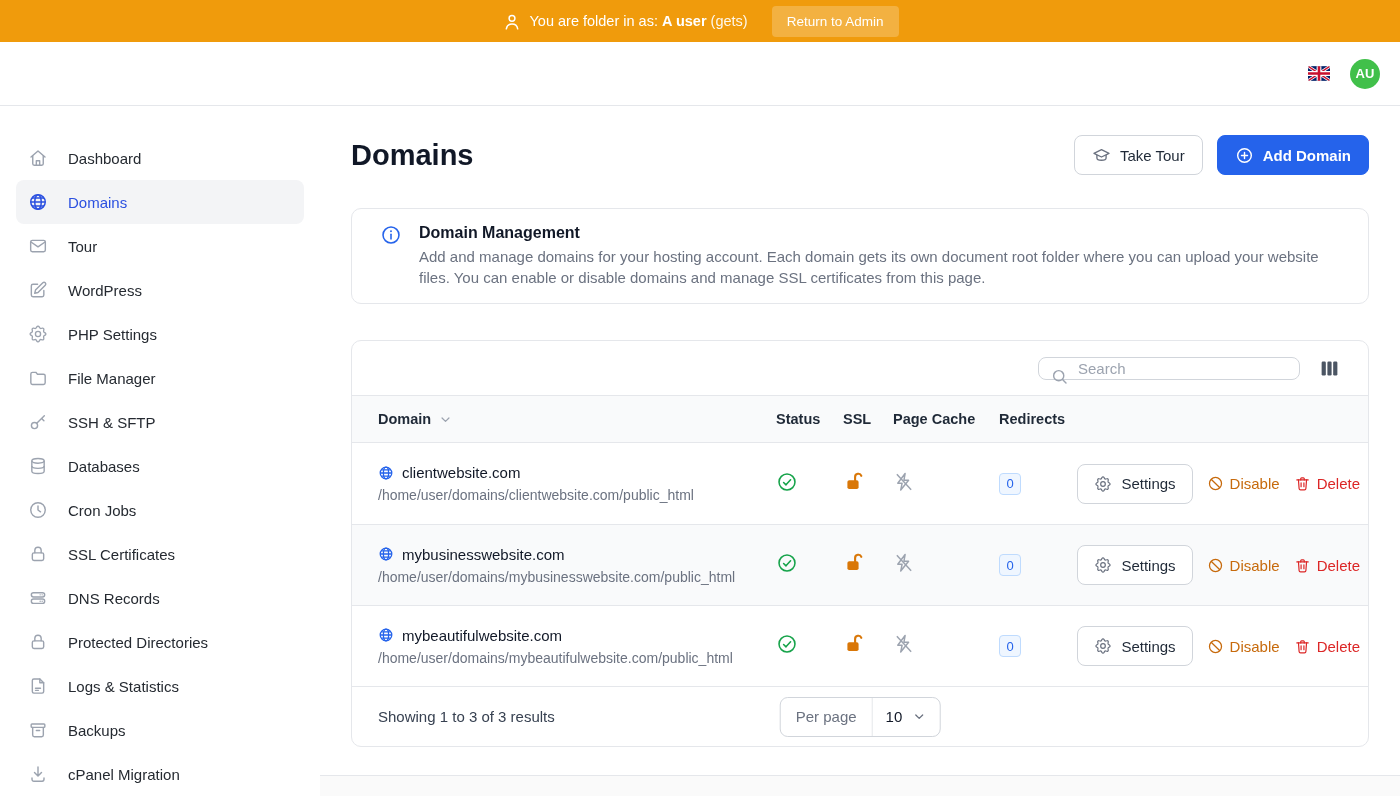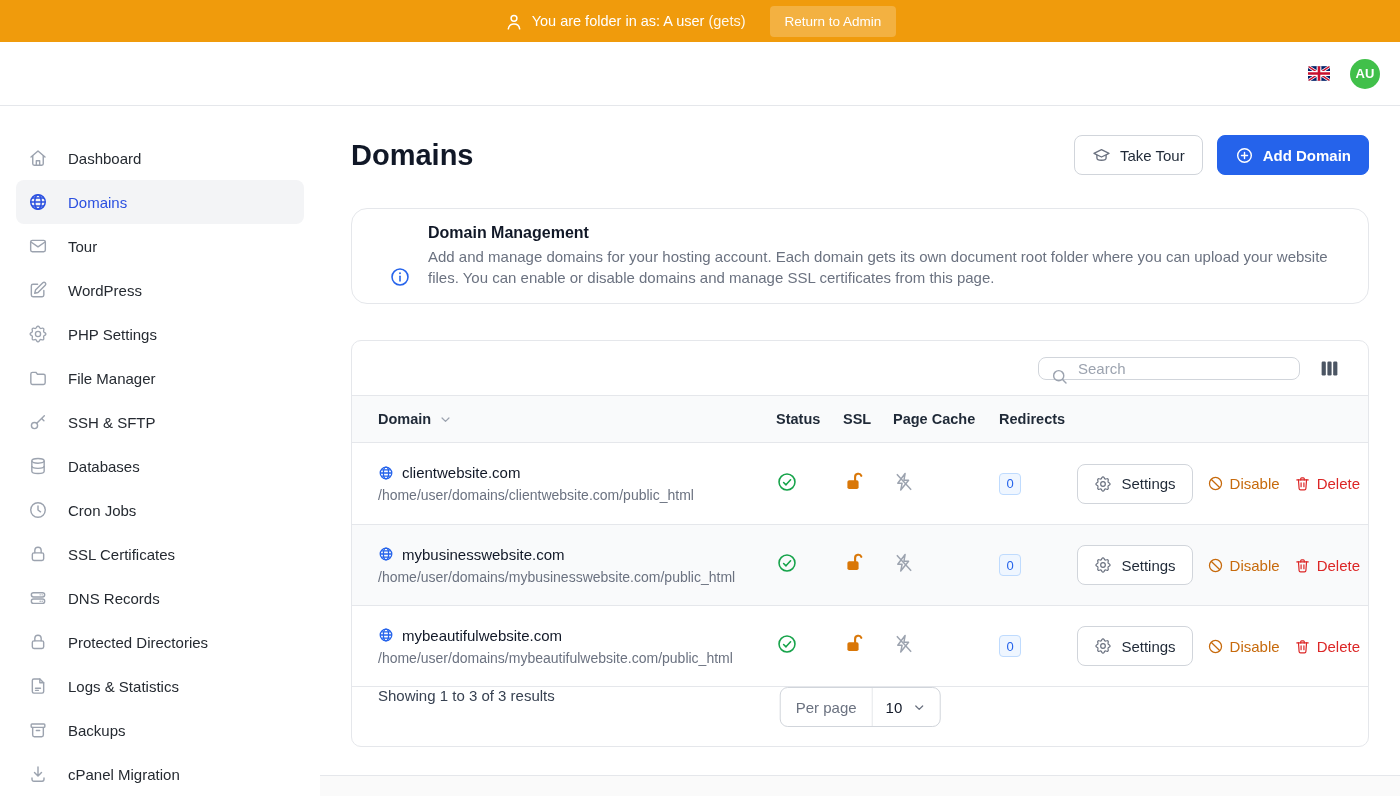--- a/index.html
+++ b/index.html
@@ -2,21 +2,21 @@
 <html><head>
 <meta charset="utf-8">
 <style>
   * { margin:0; padding:0; box-sizing:border-box; }
   html,body { width:1400px; height:800px; overflow:hidden; background:#fff;
               font-family:"Liberation Sans", sans-serif; color:#111827; }
 
   
   .banner { height:42px; background:#F09B0C; display:flex; align-items:center;
             justify-content:center; gap:10px; color:#fff; font-size:14.5px; }
-  .banner .bold { font-weight:400; }
+  .banner .bold { font-weight:700; }
   .banner .dim { color:rgba(255,255,255,.92); }
   .banner-btn { margin-left:14px; background:rgba(255,255,255,.22); color:#fff;
                 border:none; border-radius:4px; padding:8px 15px; font-size:13.5px;
                 font-family:inherit; cursor:pointer; }
 
   
   .header { height:64px; display:flex; align-items:center; padding:0 16px;
             border-bottom:1px solid #E5E7EB; background:#fff; }
   .brand { display:flex; align-items:center; gap:10px; }
   .brand-title { font-size:23px; font-weight:800; letter-spacing:-.3px; }
@@ -43,22 +43,22 @@
   .page-title { font-size:29px; font-weight:800; }
   .head-actions { margin-left:auto; display:flex; gap:14px; }
   .btn { display:flex; align-items:center; gap:9px; height:40px; padding:0 17px;
          border-radius:8px; font-size:15px; font-weight:500; font-family:inherit; cursor:pointer; }
   .btn-outline { background:#fff; border:1px solid #D1D5DB; color:#1F2937; }
   .btn-primary { background:#2563EB; border:1px solid #2563EB; color:#fff; font-weight:600; }
   .btn svg { width:19px; height:19px; }
   .btn-outline svg { color:#6B7280; }
 
   
-  .info-card { margin-top:32px; border:1px solid #E5E7EB; border-radius:16px;
-               padding:15px 37px; display:flex; align-items:flex-end; gap:17px; }
+  .info-card { margin-top:32px; border:1px solid #E5E7EB; border-radius:10px;
+               padding:15px 28px; display:flex; align-items:flex-start; gap:17px; }
   .info-icon { width:22px; height:22px; color:#2563EB; flex:0 0 22px; }
   .info-title { font-size:16px; font-weight:700; margin-bottom:4px; }
   .info-desc { font-size:15px; line-height:21px; color:#6B7280; max-width:930px; }
 
   
   .table-card { margin-top:36px; border:1px solid #E5E7EB; border-radius:10px; overflow:hidden; }
   .toolbar { height:54px; display:flex; align-items:center; justify-content:flex-end;
              gap:17px; padding:0 26px; }
   .search-wrap { position:relative; width:262px; }
   .search-wrap svg { position:absolute; left:12px; top:10px; width:19px; height:19px; color:#9CA3AF; }
@@ -89,21 +89,21 @@
                     align-items:center; justify-content:center; cursor:pointer; }
   .cell-actions { display:flex; align-items:center; justify-content:flex-end; gap:14px; }
   .settings-btn { height:40px; padding:0 16px; }
   .settings-btn svg { width:18px; height:18px; }
   .link-action { display:flex; align-items:center; gap:6px; background:none; border:none;
                  font-size:15px; font-weight:500; font-family:inherit; cursor:pointer; }
   .link-action svg { width:17px; height:17px; }
   .disable-link { color:#C76A0C; }
   .delete-link { color:#DC2626; }
 
-  .tfooter { height:60px; border-top:1px solid #E5E7EB; display:flex; 
+  .tfooter { height:60px; border-top:1px solid #E5E7EB; display:flex; align-items:center;
              padding:0 26px; position:relative; font-size:15px; color:#374151; }
   .per-page { position:absolute; left:50%; transform:translateX(-50%); height:40px;
               display:flex; align-items:stretch; border:1px solid #D1D5DB; border-radius:8px;
               overflow:hidden; background:#fff; }
   .pp-label { display:flex; align-items:center; padding:0 15px; color:#6B7280;
               border-right:1px solid #E5E7EB; font-size:15px; }
   .pp-value { display:flex; align-items:center; gap:9px; padding:0 13px; color:#111827;
               font-size:15px; cursor:pointer; }
   .pp-value svg { width:15px; height:15px; color:#6B7280; }
 

